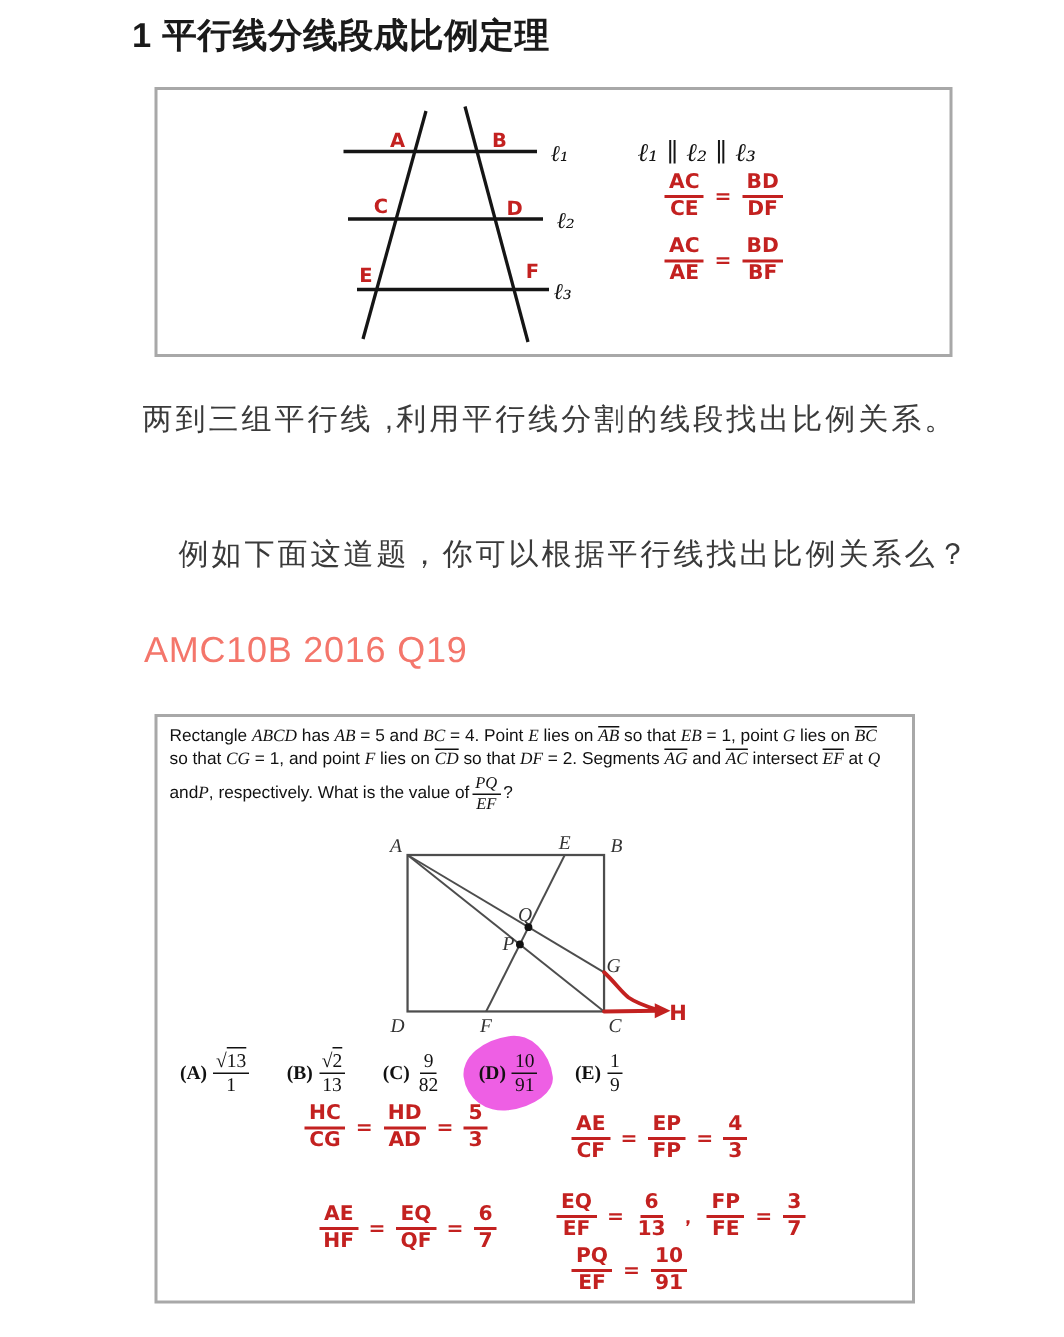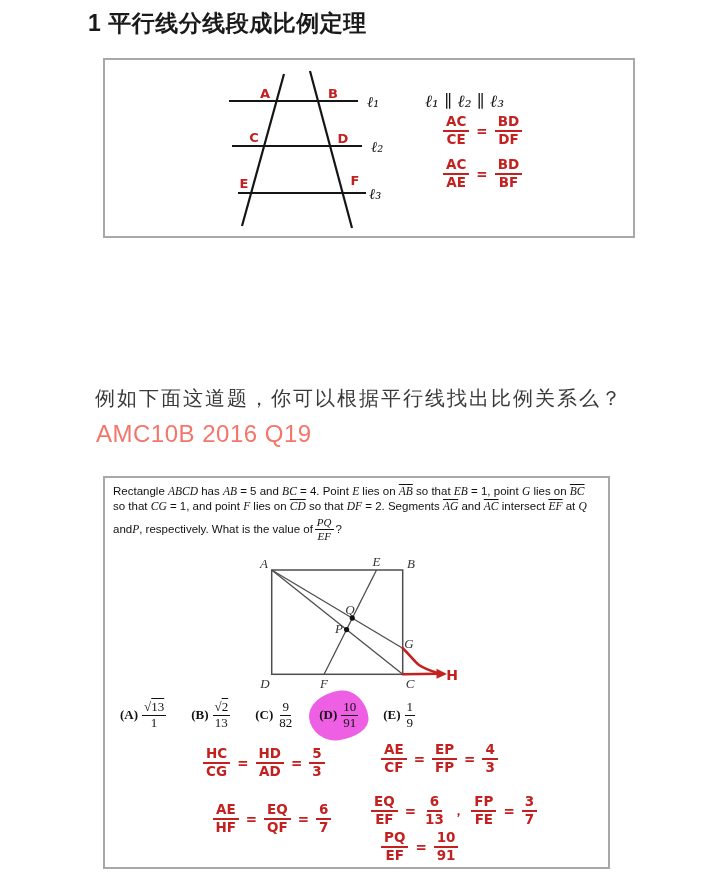--- a/index.html
+++ b/index.html
@@ -8,21 +8,21 @@
     font-family:"Liberation Sans",sans-serif;overflow:hidden;color:#222;
   }
   .abs{position:absolute;}
   
   #heading{left:88px;top:8px;font-size:23px;font-weight:bold;color:#1a1a1a;letter-spacing:.5px;}
   
   #box1{left:103px;top:58px;width:528px;height:176px;border:2px solid #a8a8a8;background:#fff;}
   
   .para{left:95px;width:545px;font-size:20px;line-height:53px;color:#3a3a3a;letter-spacing:2px;}
   #para1{top:254px;}
-  #para2{top:372px;}
+  #para2{top:344px;margin-left:24px;}
   #amc-link{left:96px;top:420px;font-size:24px;color:#f4766b;text-decoration:none;letter-spacing:.5px;}
   
   #box2{left:103px;top:476px;width:503px;height:389px;border:2px solid #a8a8a8;background:#fff;}
   #problem{left:8px;top:6px;right:6px;font-size:11.5px;line-height:15px;color:#111;}
   #problem .m{font-family:"Liberation Serif",serif;font-style:italic;}
   #problem .o{font-family:"Liberation Serif",serif;font-style:italic;text-decoration:overline;}
   #problem .line{white-space:nowrap;}
   #problem .line3{margin-top:2px;display:flex;align-items:center;}
   
   .fr{display:inline-flex;flex-direction:column;align-items:center;vertical-align:middle;line-height:1.15;}
@@ -40,21 +40,21 @@
   .ans{display:flex;align-items:center;gap:4px;position:relative;padding:2px 3px;}
   .ans .lab{font-weight:bold;}
   .ans .ov{text-decoration:overline;}
   .ans.hl::before{
     content:"";position:absolute;left:-7px;top:-7px;right:-7px;bottom:-7px;
     background:#ee5fe4;border-radius:58% 42% 55% 45% / 48% 62% 38% 52%;
     transform:rotate(-7deg);z-index:0;
   }
   .ans > *{position:relative;z-index:1;}
   
-  #hwL0{left:98px;top:268px;text-align:right;}
+  #hwL0{left:98px;top:257px;text-align:right;}
   #hwL1{left:108px;top:324px;}
   #hwR0{left:276px;top:264px;}
   #hwR1{left:266px;top:316px;}
   #hwR2{left:276px;top:352px;}
   svg{display:block;}
   .figlabel{font-family:"Liberation Serif",serif;font-style:italic;font-size:13px;fill:#333;}
   .redlabel{font-family:"DejaVu Sans",sans-serif;font-weight:bold;font-size:13px;fill:#c32120;}
   .scriptlabel{font-family:"DejaVu Serif",serif;font-style:italic;font-size:15px;fill:#151515;}
 </style>
 </head>
@@ -102,20 +102,21 @@
         <span class="eqs">=</span>
         <span class="fr">
           <span class="n">BD</span>
           <span class="d">BF</span>
         </span>
       </span>
     </div>
 </div>
 
 <div class="abs para" id="para1">
+  <div>两到三组平行线 ,利用平行线分割的线段找出比例关系。</div>
 </div>
 <div class="abs para" id="para2">例如下面这道题，你可以根据平行线找出比例关系么？</div>
 
 <a class="abs" id="amc-link" href="#">AMC10B 2016 Q19</a>
 
 <div class="abs" id="box2">
   <div class="abs" id="problem">
       <div class="line"><span>Rectangle </span><span class="m">ABCD</span><span> has </span><span class="m">AB</span><span> = 5 and </span><span class="m">BC</span><span> = 4. Point </span><span class="m">E</span><span> lies on </span><span class="o">AB</span><span> so that </span><span class="m">EB</span><span> = 1, point </span><span class="m">G</span><span> lies on </span><span class="o">BC</span></div>
       <div class="line"><span>so that </span><span class="m">CG</span><span> = 1, and point </span><span class="m">F</span><span> lies on </span><span class="o">CD</span><span> so that </span><span class="m">DF</span><span> = 2. Segments </span><span class="o">AG</span><span> and </span><span class="o">AC</span><span> intersect </span><span class="o">EF</span><span> at </span><span class="m">Q</span></div>
       <div class="line line3">

